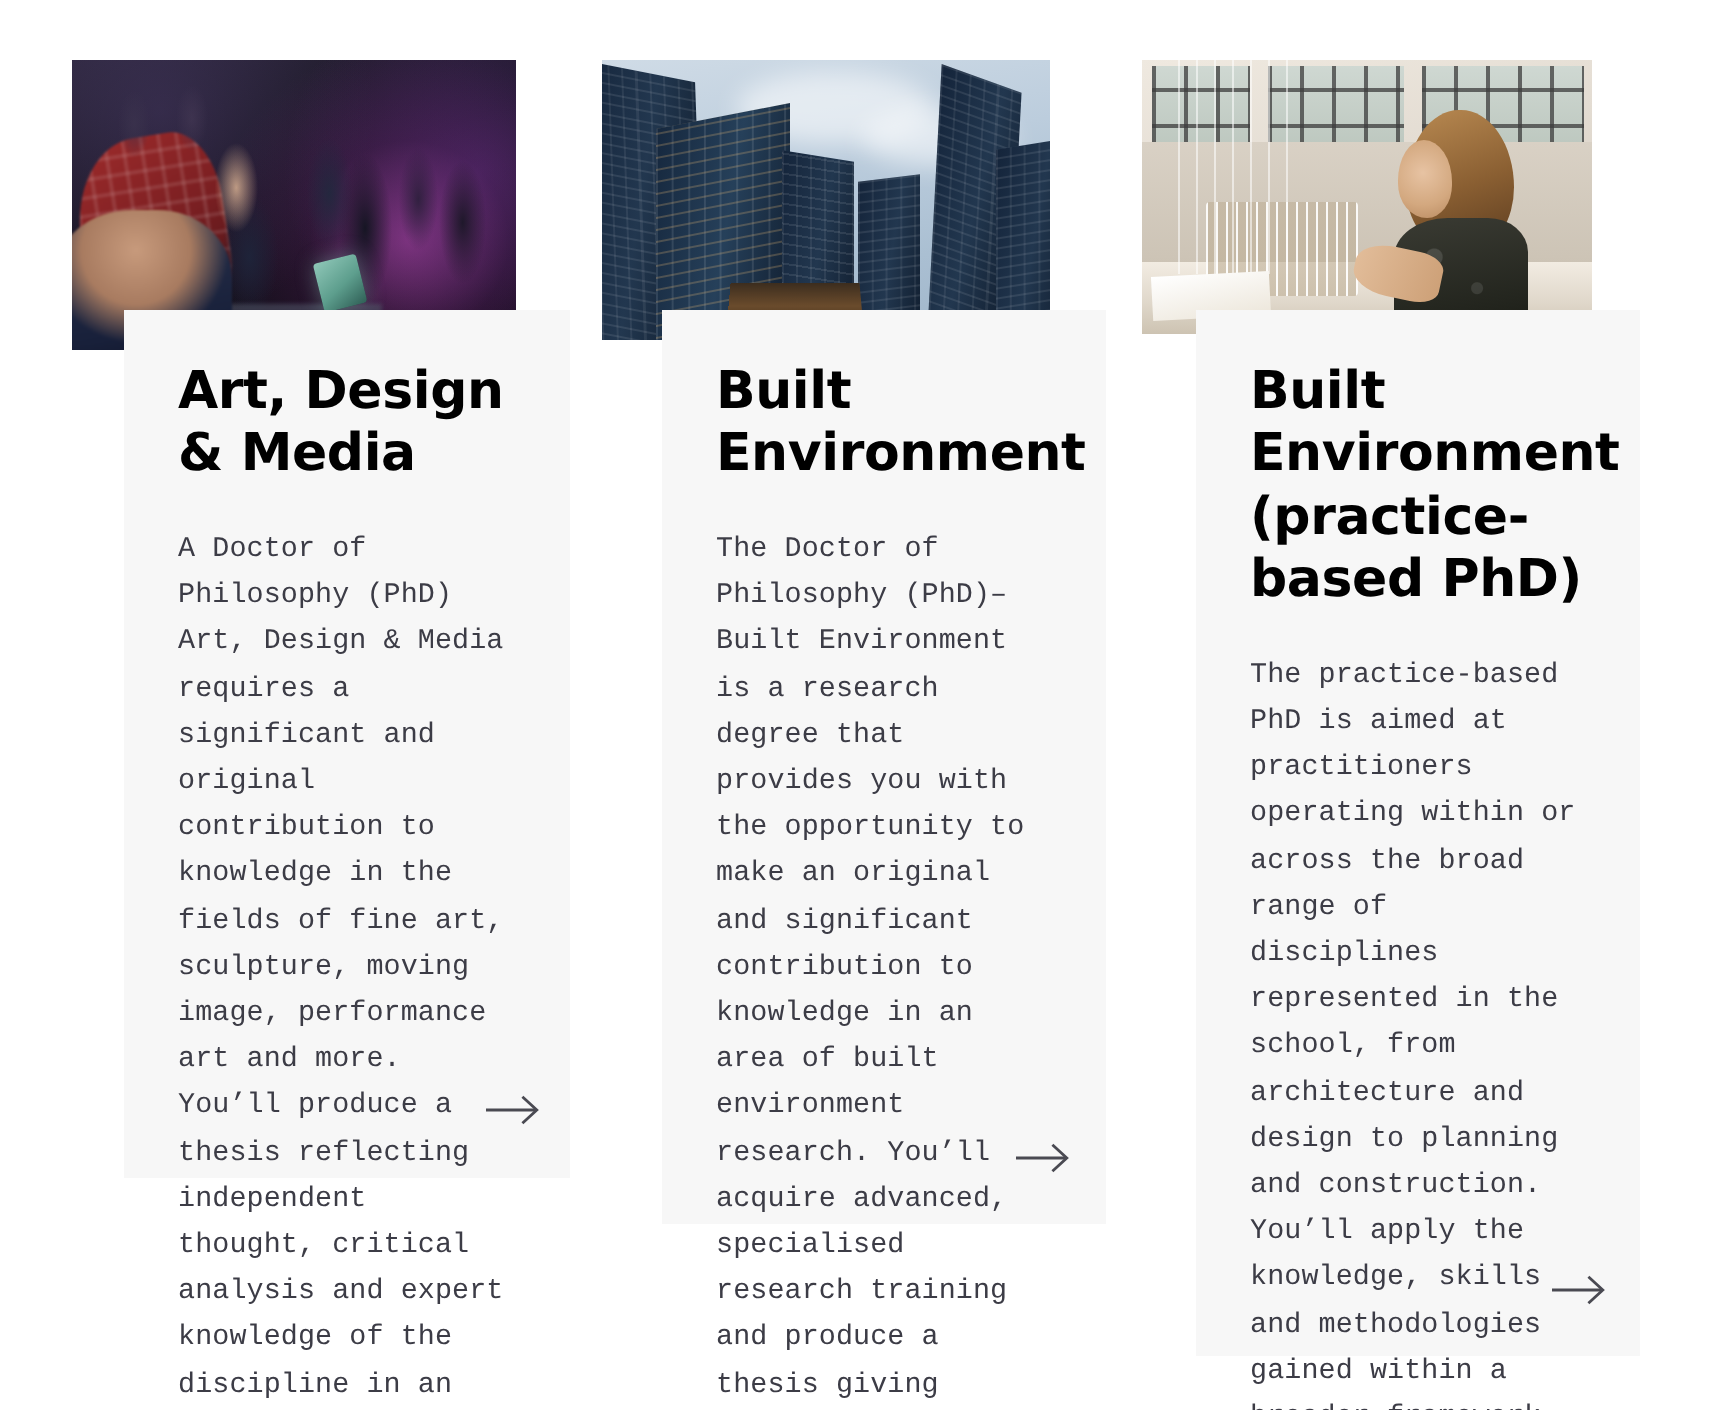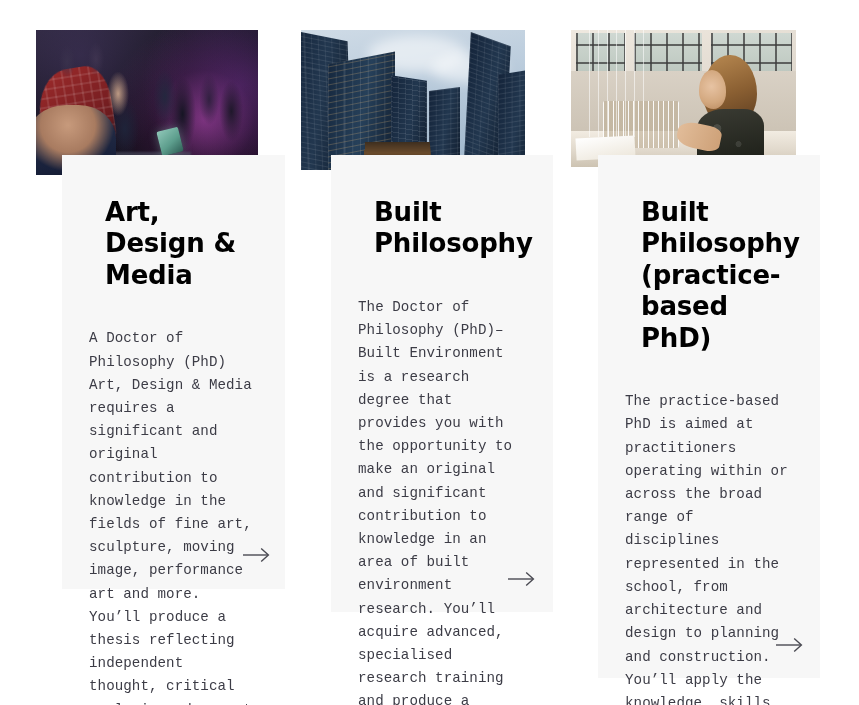--- a/index.html
+++ b/index.html
@@ -223,21 +223,21 @@
   
   .card {
     position: absolute;
     background: #f7f7f7;
     box-sizing: border-box;
     padding: 26px 28px 24px 27px;
     cursor: pointer;
   }
 
   .card-title {
-    margin: 16px;
+    margin: 0;
     font-family: "DejaVu Sans", sans-serif;
     font-weight: 700;
     font-size: 26px;
     line-height: 1.21;
     letter-spacing: -0.2px;
     color: #000000;
   }
 
   .card-body {
     margin: 0;
@@ -303,21 +303,21 @@
       <div class="tower t2"></div>
       <div class="tower t3"></div>
       <div class="tower t4"></div>
       <div class="tower t5"></div>
       <div class="tower t6"></div>
       <div class="base"></div>
     </div>
   </div>
 
   <div class="card" id="card-2">
-    <h2 class="card-title">Built Philosophy</h2>
+    <h2 class="card-title">Built Environment</h2>
     <p class="card-body">The Doctor of Philosophy (PhD)–Built Environment is a research degree that provides you with the opportunity to make an original and significant contribution to knowledge in an area of built environment research. You’ll acquire advanced, specialised research training and produce a thesis giving evidence of critical and independent thought.</p>
   </div>
 
   <span class="card-arrow" id="arrow-2">
     <svg width="28" height="16" viewBox="0 0 28 16" aria-hidden="true">
       <path d="M0 8 H25" stroke="#4a4a52" stroke-width="1.4" fill="none"></path>
       <path d="M18.2 1.4 L25.4 8 L18.2 14.6" stroke="#4a4a52" stroke-width="1.4" fill="none"></path>
     </svg>
   </span>
 
@@ -334,21 +334,21 @@
       <div class="person">
         <div class="hair"></div>
         <div class="face"></div>
         <div class="torso"></div>
         <div class="arm"></div>
       </div>
     </div>
   </div>
 
   <div class="card" id="card-3">
-    <h2 class="card-title">Built Philosophy (practice-based PhD)</h2>
+    <h2 class="card-title">Built Environment (practice-based PhD)</h2>
     <p class="card-body">The practice-based PhD is aimed at practitioners operating within or across the broad range of disciplines represented in the school, from architecture and design to planning and construction. You’ll apply the knowledge, skills and methodologies gained within a broader framework of critical and rigorous scholarly enquiry.</p>
   </div>
 
   <span class="card-arrow" id="arrow-3">
     <svg width="28" height="16" viewBox="0 0 28 16" aria-hidden="true">
       <path d="M0 8 H25" stroke="#4a4a52" stroke-width="1.4" fill="none"></path>
       <path d="M18.2 1.4 L25.4 8 L18.2 14.6" stroke="#4a4a52" stroke-width="1.4" fill="none"></path>
     </svg>
   </span>
 

